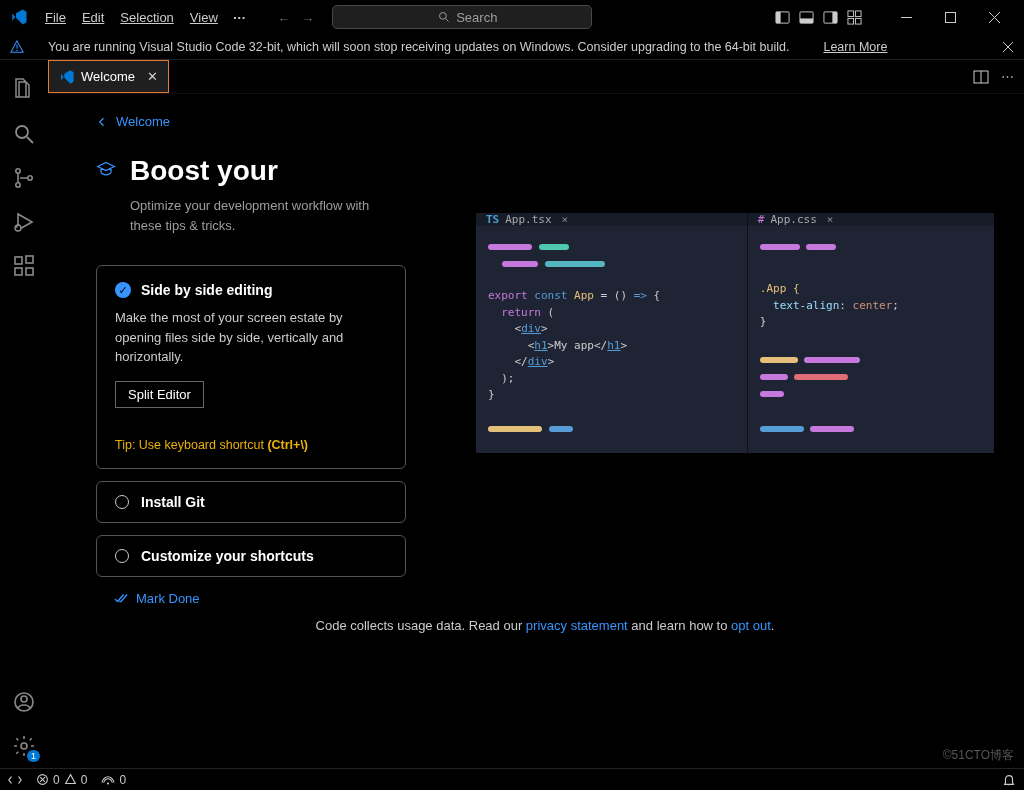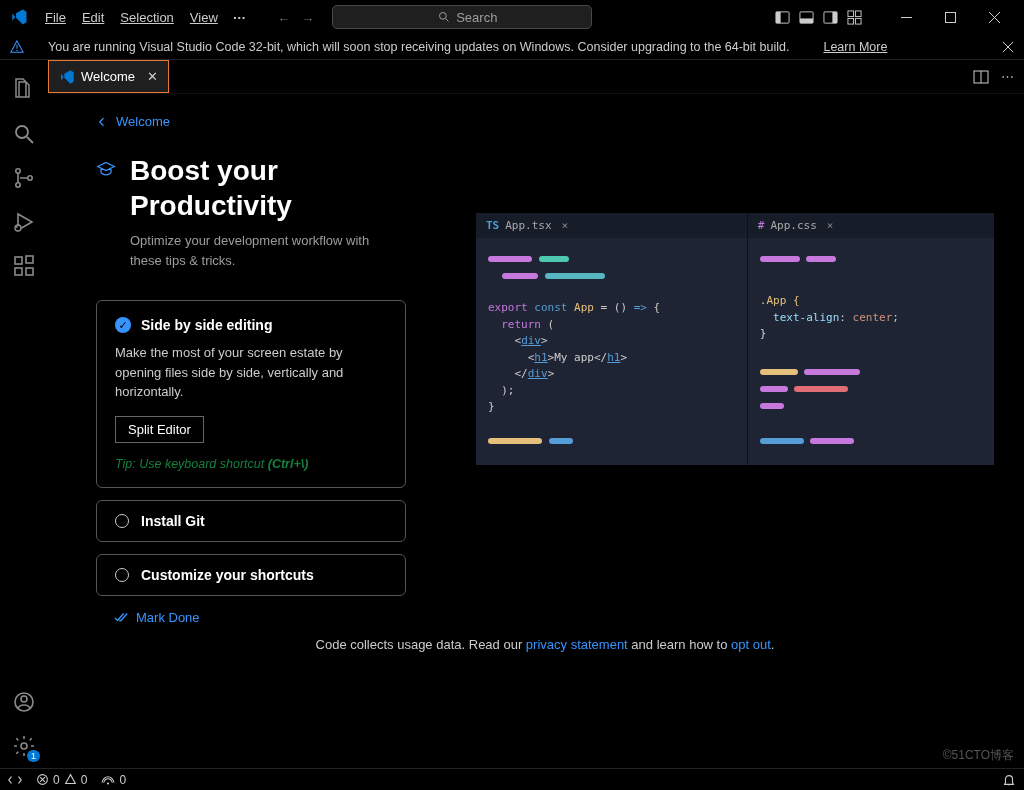--- a/index.html
+++ b/index.html
@@ -172,42 +172,42 @@
   }
   .circle-icon {
     width:14px; height:14px; border:1.5px solid #ccc; border-radius:50%; flex-shrink:0;
   }
   .card-title { font-weight:600; color:#fff; font-size:14px; }
   .card-body { color:#ccc; font-size:13px; line-height:1.5; margin:10px 0 14px; }
   .card-btn {
     border:1px solid #666; background:transparent; color:#fff;
     padding:5px 12px; font-size:13px; cursor:pointer;
   }
-  .card-tip { color:#15803d; font-size:12.5px; margin-top:14px;font-style:italic; }
+  .card-tip { color:#eab308; font-size:12.5px; margin-top:30px; }
   .mark-done { color: var(--accent); display:flex; align-items:center; gap:8px; margin: 14px 0 0 18px; font-size:13px; cursor:pointer; }
 
   
   .preview {
     flex:1;
     display:flex;
     margin-top: 60px;
     min-width: 0;
   }
   .pane {
     background: #1e2433;
     font-family: Consolas, monospace;
     font-size: 11px;
     padding: 0;
     display:flex; flex-direction:column;
   }
   .pane:first-child { flex: 1.1; border-right: 1px solid #0d1117; }
   .pane:last-child { flex: 1; }
   .pane-tab {
     display:flex; gap:6px;
-    padding: 6px 10px;
+    padding: 0 10px;
     color:#aaa;
     font-size:11px;
     background: #171c29;
   }
   .pane-tab .ts { color:#4a9fd4; font-weight:bold; }
   .pane-tab .hash { color:#c678dd; }
   .pane-tab .x { margin-left:4px; color:#888; }
   .pane-body { padding: 14px 12px; }
   .bar { height:6px; border-radius:3px; margin:4px 0; display:inline-block; }
   .code-line { white-space: pre; line-height:1.5; }
@@ -431,21 +431,21 @@
 
       <div class="content-row">
         <div class="left-col">
           <div class="heading-row">
             <span class="grad-icon">
               <svg width="20" height="20" viewBox="0 0 24 24">
                   <path fill="none" stroke="#3794ff" stroke-width="1.5" d="M2 9l10-5 10 5-10 5z M6 11v5c0 1 3 3 6 3s6-2 6-3v-5"></path>
                 </svg>
             </span>
             <div>
-              <h1><span>Boost your</span><br><span>Productivity</span></h1>
+              <h1><span>Boost your</span><br></h1>
               <div class="subtitle">Optimize your development workflow with these tips &amp; tricks.</div>
             </div>
           </div>
 
           <div class="card">
             <div style="display:flex;align-items:center;gap:10px;">
               <span class="check-icon">✓</span>
               <span class="card-title">Side by side editing</span>
             </div>
             <div class="card-body">Make the most of your screen estate by opening files side by side, vertically and horizontally.</div>

